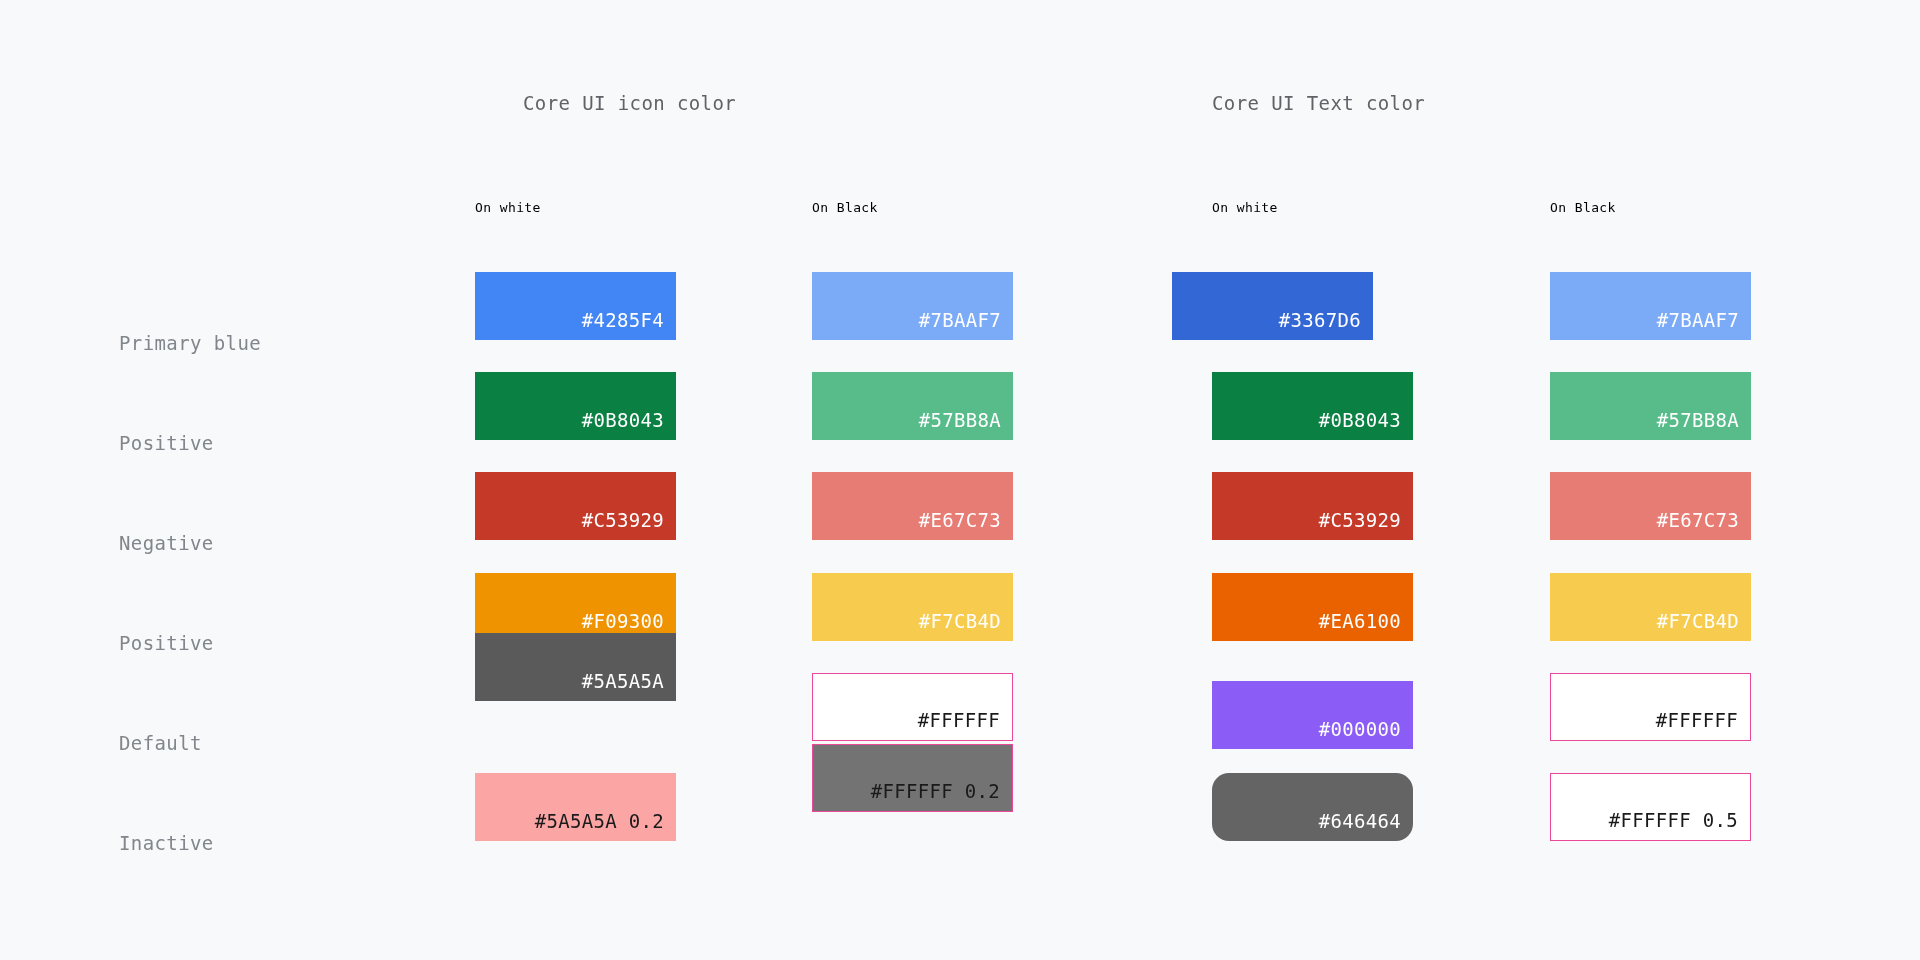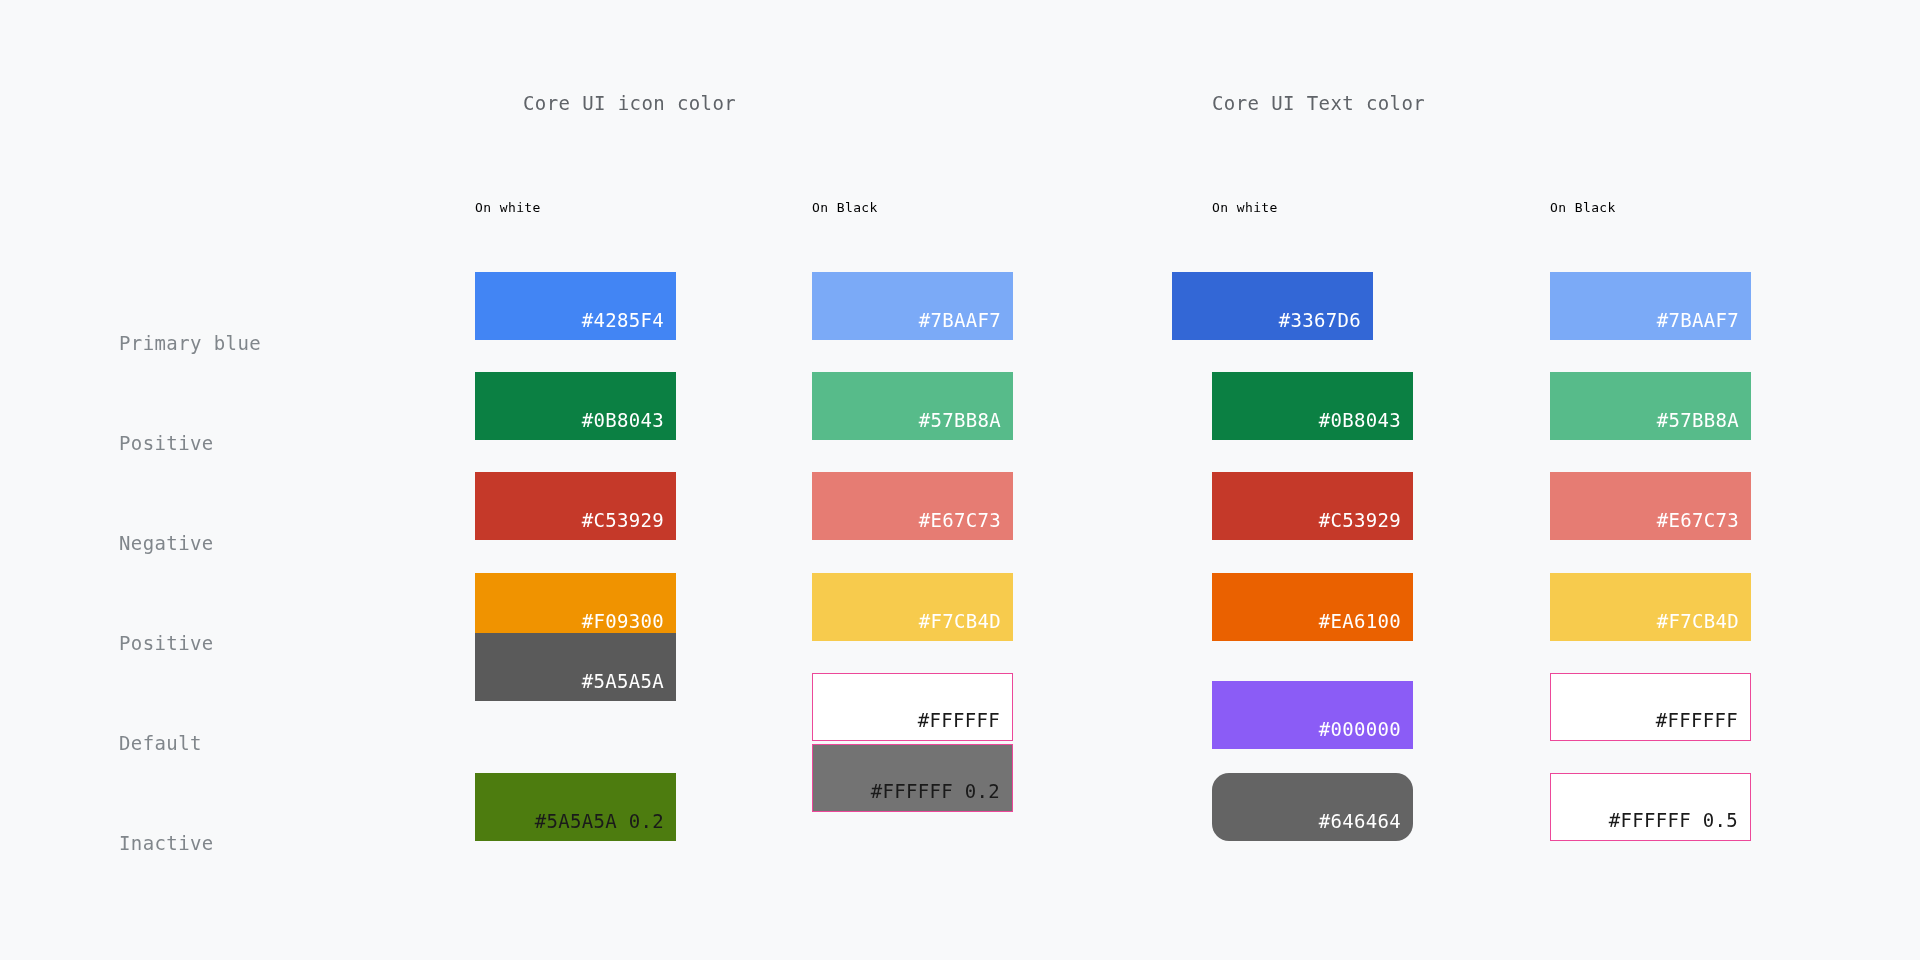--- a/index.html
+++ b/index.html
@@ -104,21 +104,21 @@
       </div>
       <div class="swatch" style="left: 475px; top: 472px; background: rgb(197, 57, 41);">
         <span class="swatch-label light">#C53929</span>
       </div>
       <div class="swatch" style="left: 475px; top: 573px; background: rgb(240, 147, 0);">
         <span class="swatch-label light">#F09300</span>
       </div>
       <div class="swatch" style="left: 475px; top: 633px; background: rgb(90, 90, 90);">
         <span class="swatch-label light">#5A5A5A</span>
       </div>
-      <div class="swatch" style="left: 475px; top: 773px; background: #4d7c0f;">
+      <div class="swatch" style="left: 475px; top: 773px; background: #fca5a5;">
         <span class="swatch-label dark">#5A5A5A 0.2</span>
       </div>
       <div class="swatch" style="left: 812px; top: 272px; background: rgb(123, 170, 247);">
         <span class="swatch-label light">#7BAAF7</span>
       </div>
       <div class="swatch" style="left: 812px; top: 372px; background: rgb(87, 187, 138);">
         <span class="swatch-label light">#57BB8A</span>
       </div>
       <div class="swatch" style="left: 812px; top: 472px; background: rgb(230, 124, 115);">
         <span class="swatch-label light">#E67C73</span>

